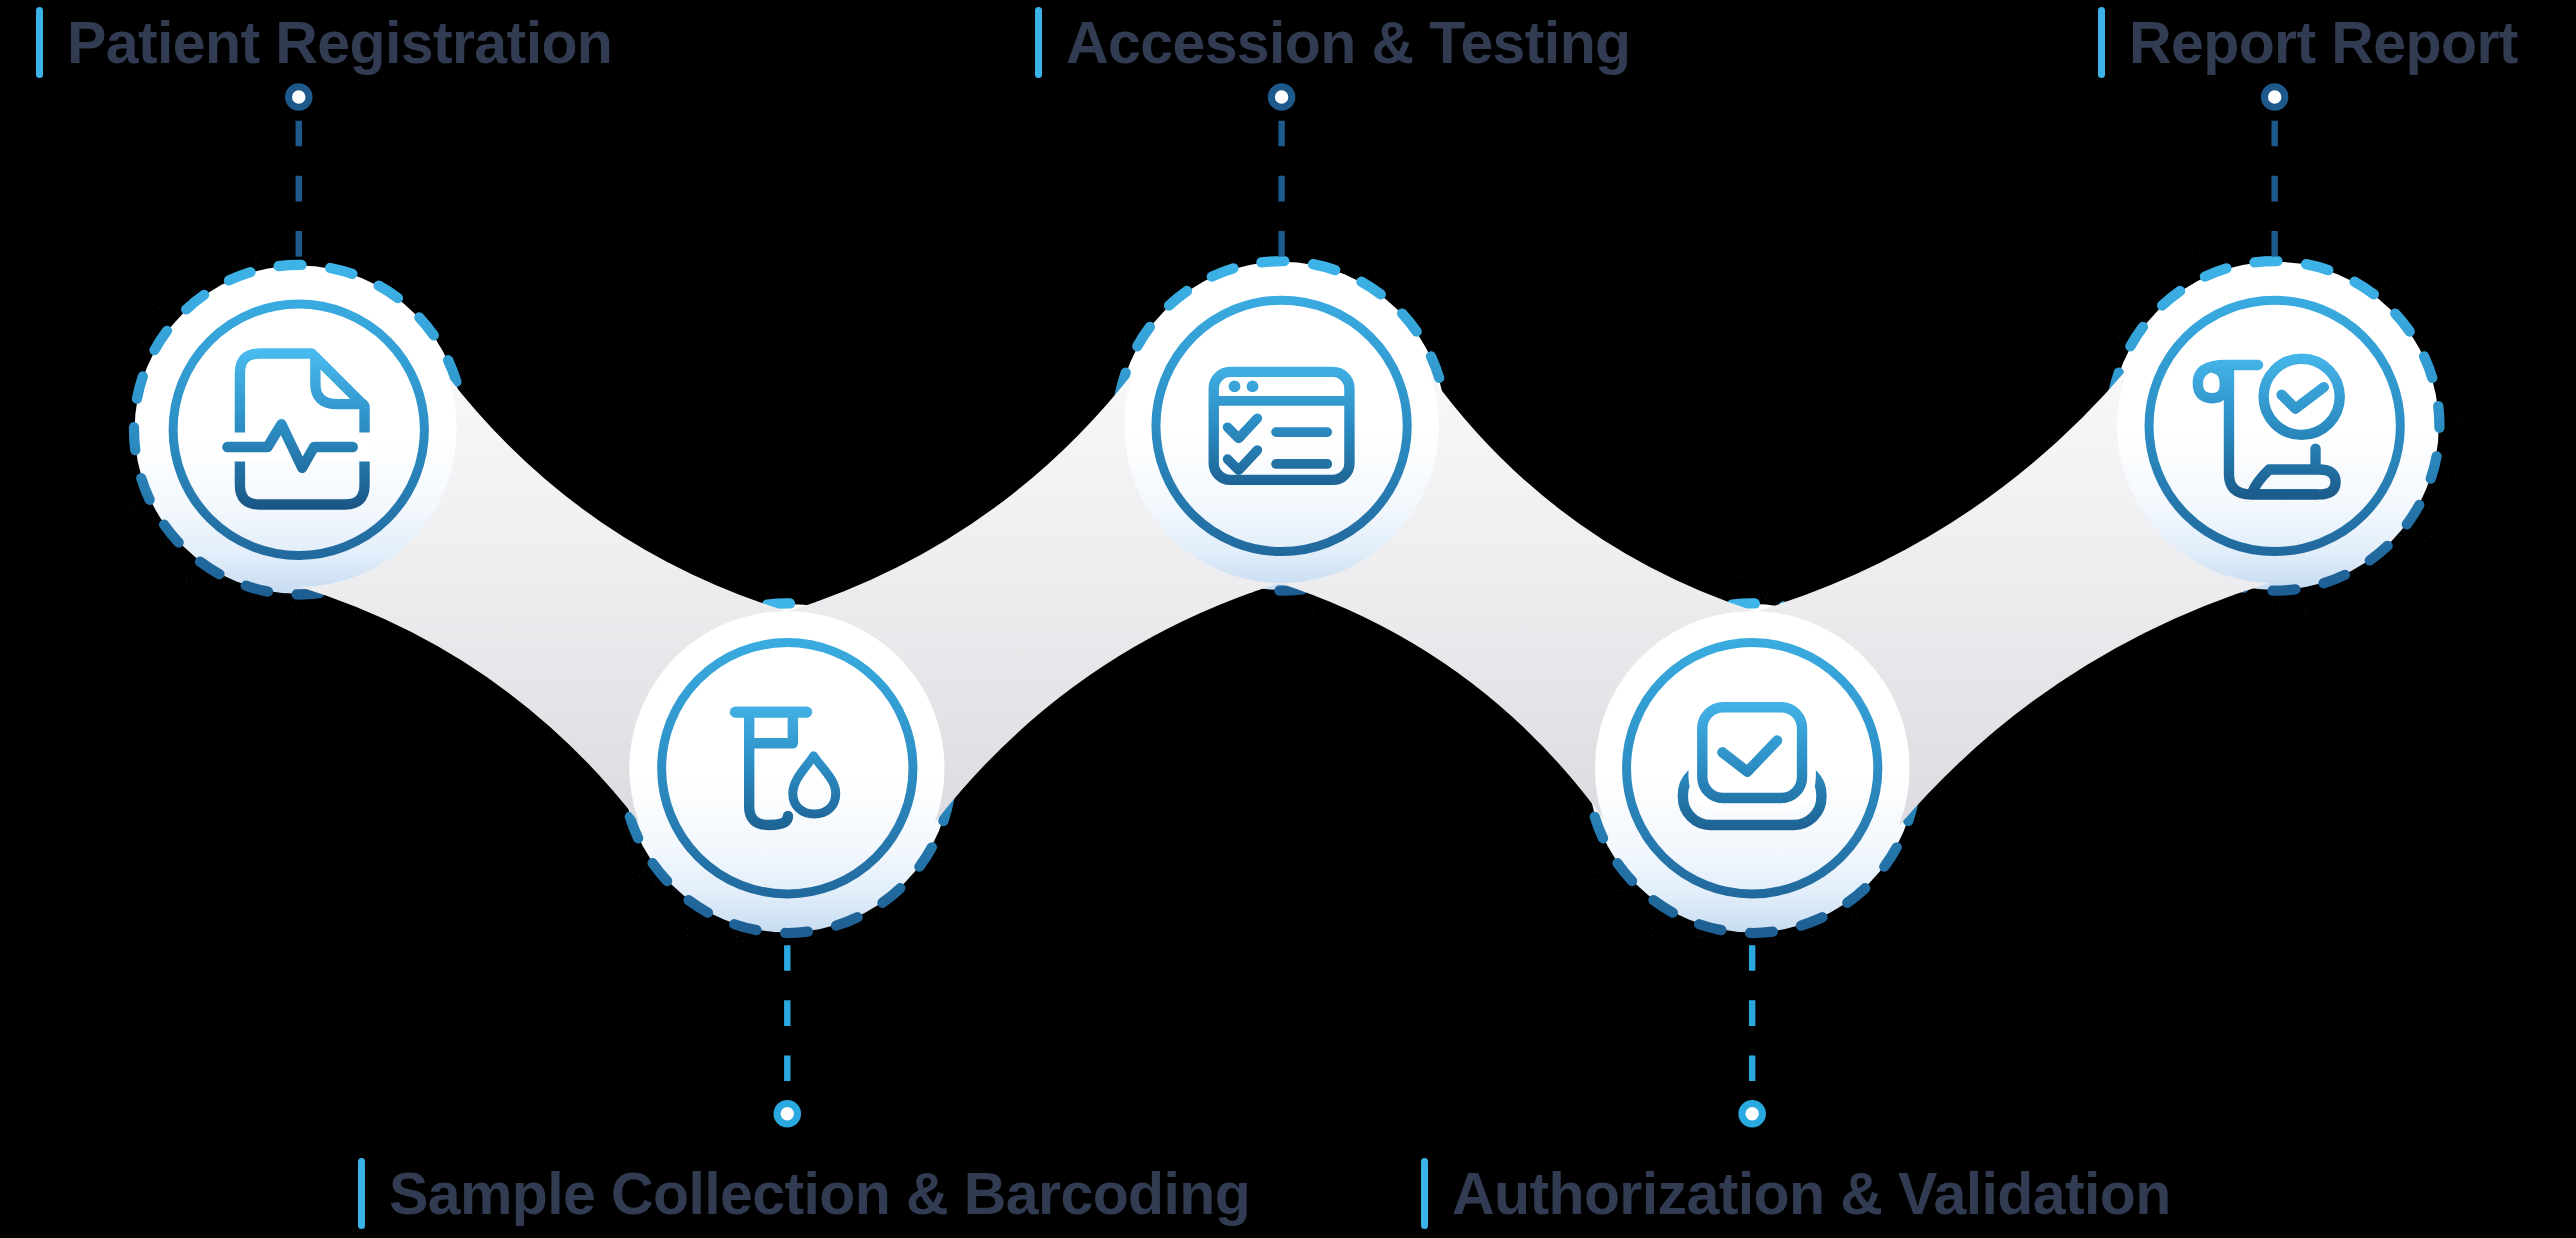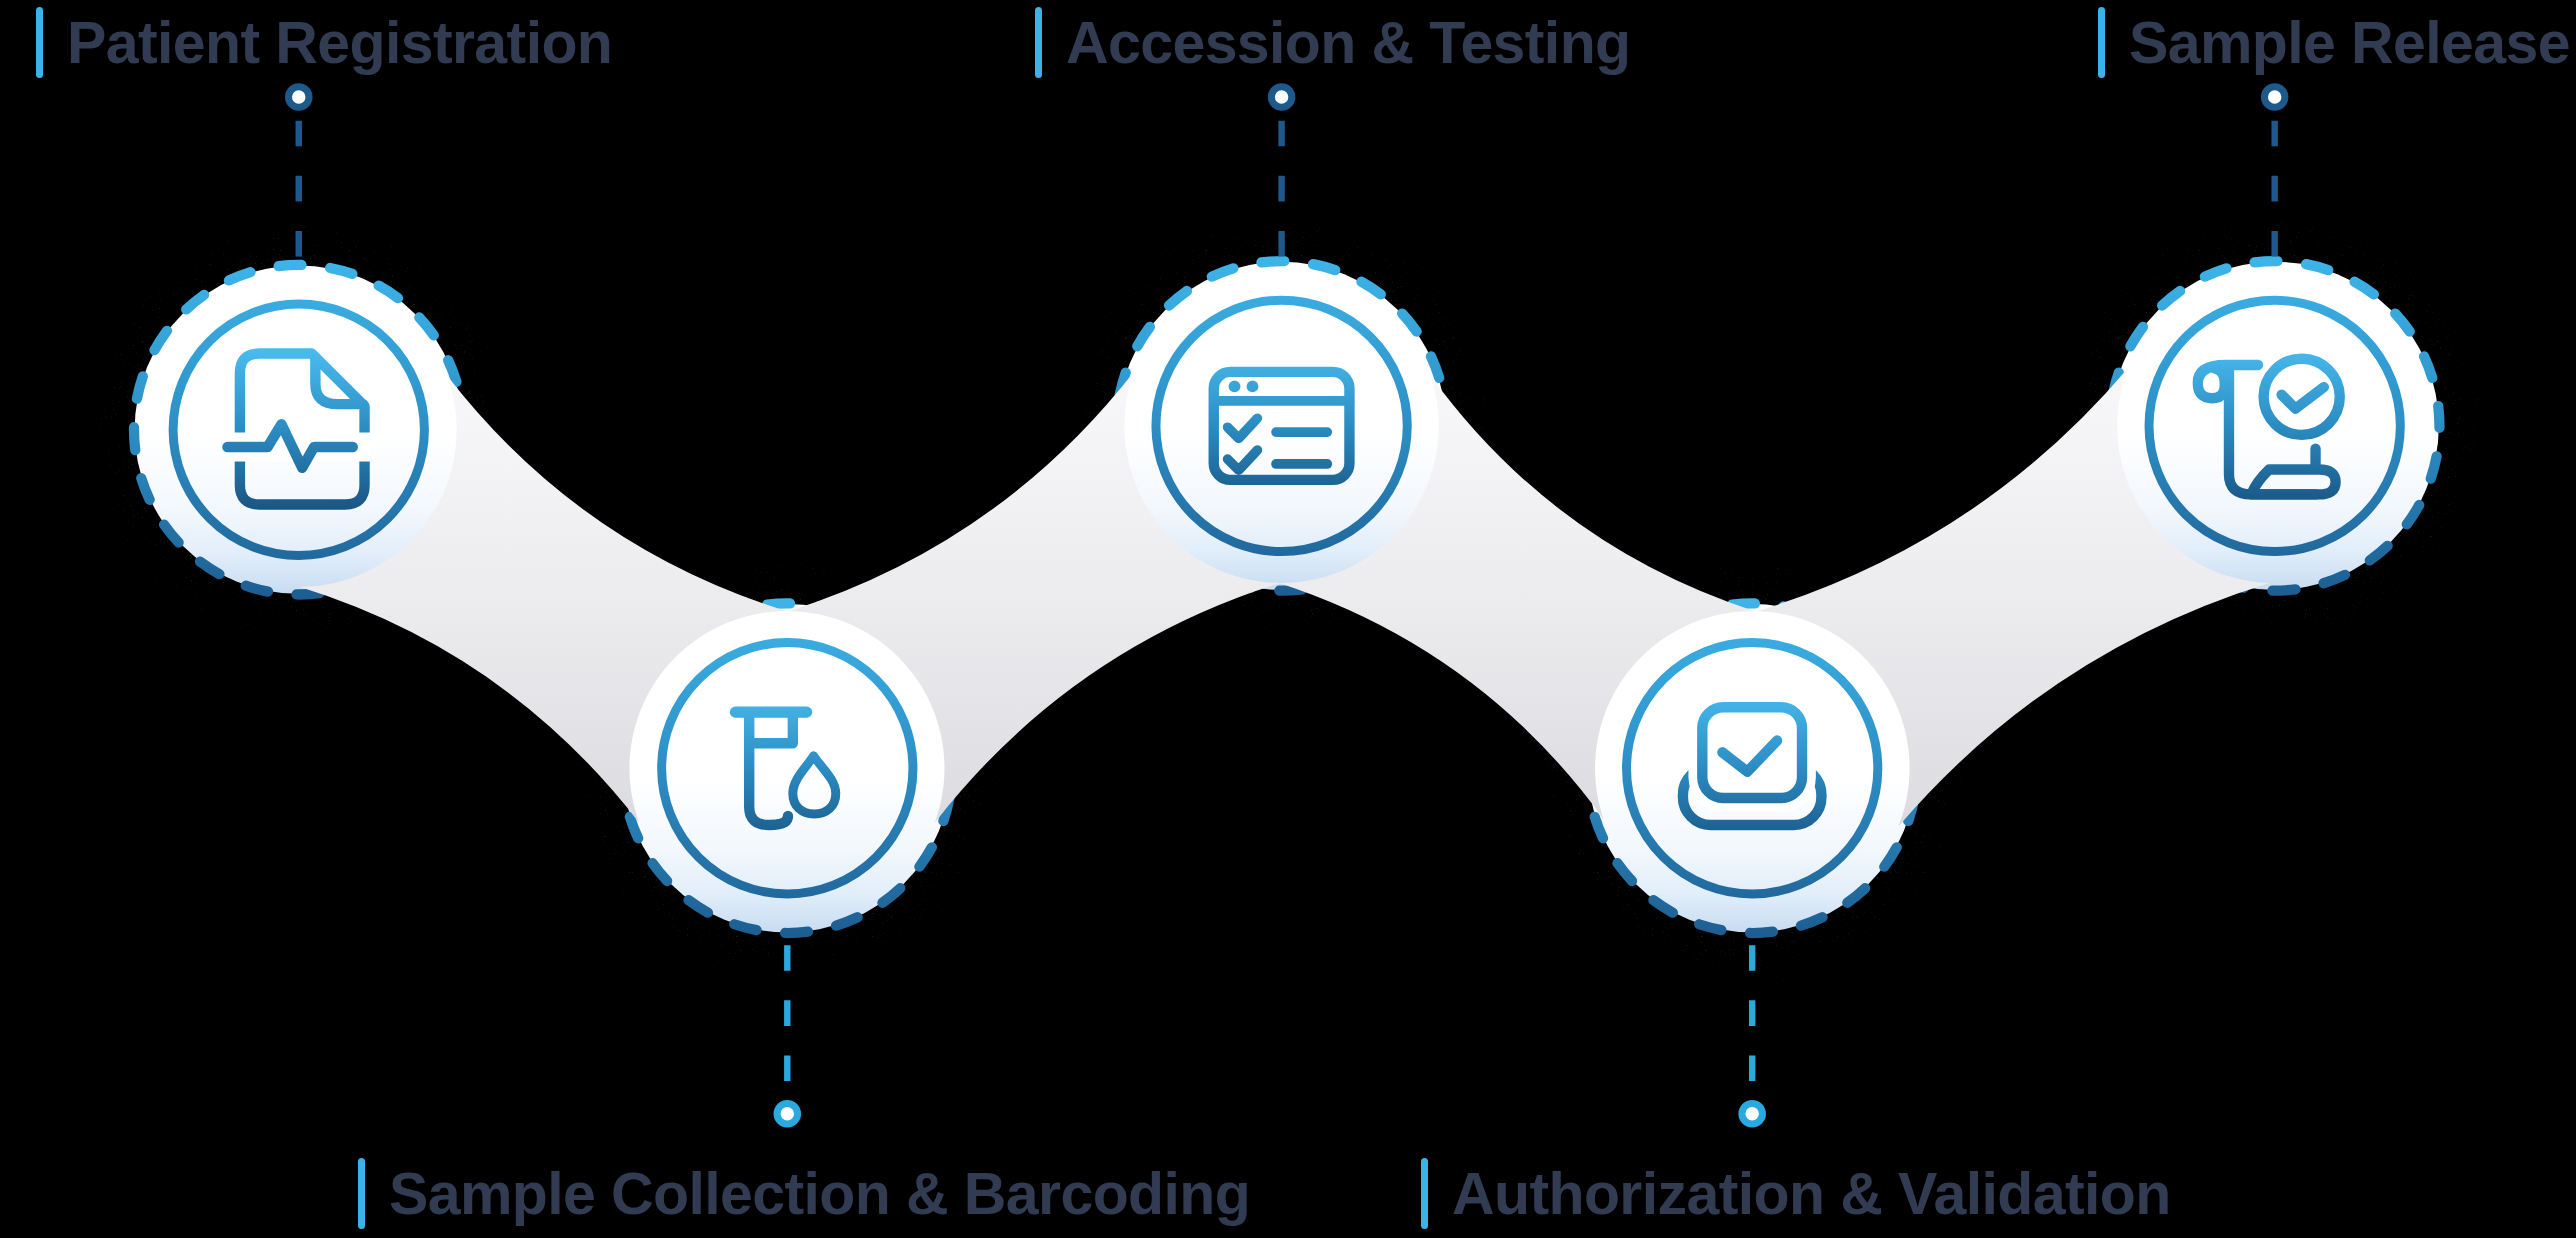--- a/index.html
+++ b/index.html
@@ -145,21 +145,21 @@
   <div class="step-label" style="left:36px;top:7px;">
     <span class="bar"></span>
     <span>Patient Registration</span>
   </div>
   <div class="step-label" style="left:1035px;top:7px;">
     <span class="bar"></span>
     <span>Accession &amp; Testing</span>
   </div>
   <div class="step-label" style="left:2098px;top:7px;">
     <span class="bar"></span>
-    <span>Sample Release</span>
+    <span>Report Report</span>
   </div>
   <div class="step-label" style="left:335px;top:1158px;padding-left:23px;">
     <span class="bar"></span>
     <span>Sample Collection &amp; Barcoding</span>
   </div>
   <div class="step-label" style="left:1387px;top:1158px;padding-left:34px;">
     <span class="bar"></span>
     <span>Authorization &amp; Validation</span>
   </div>
 

